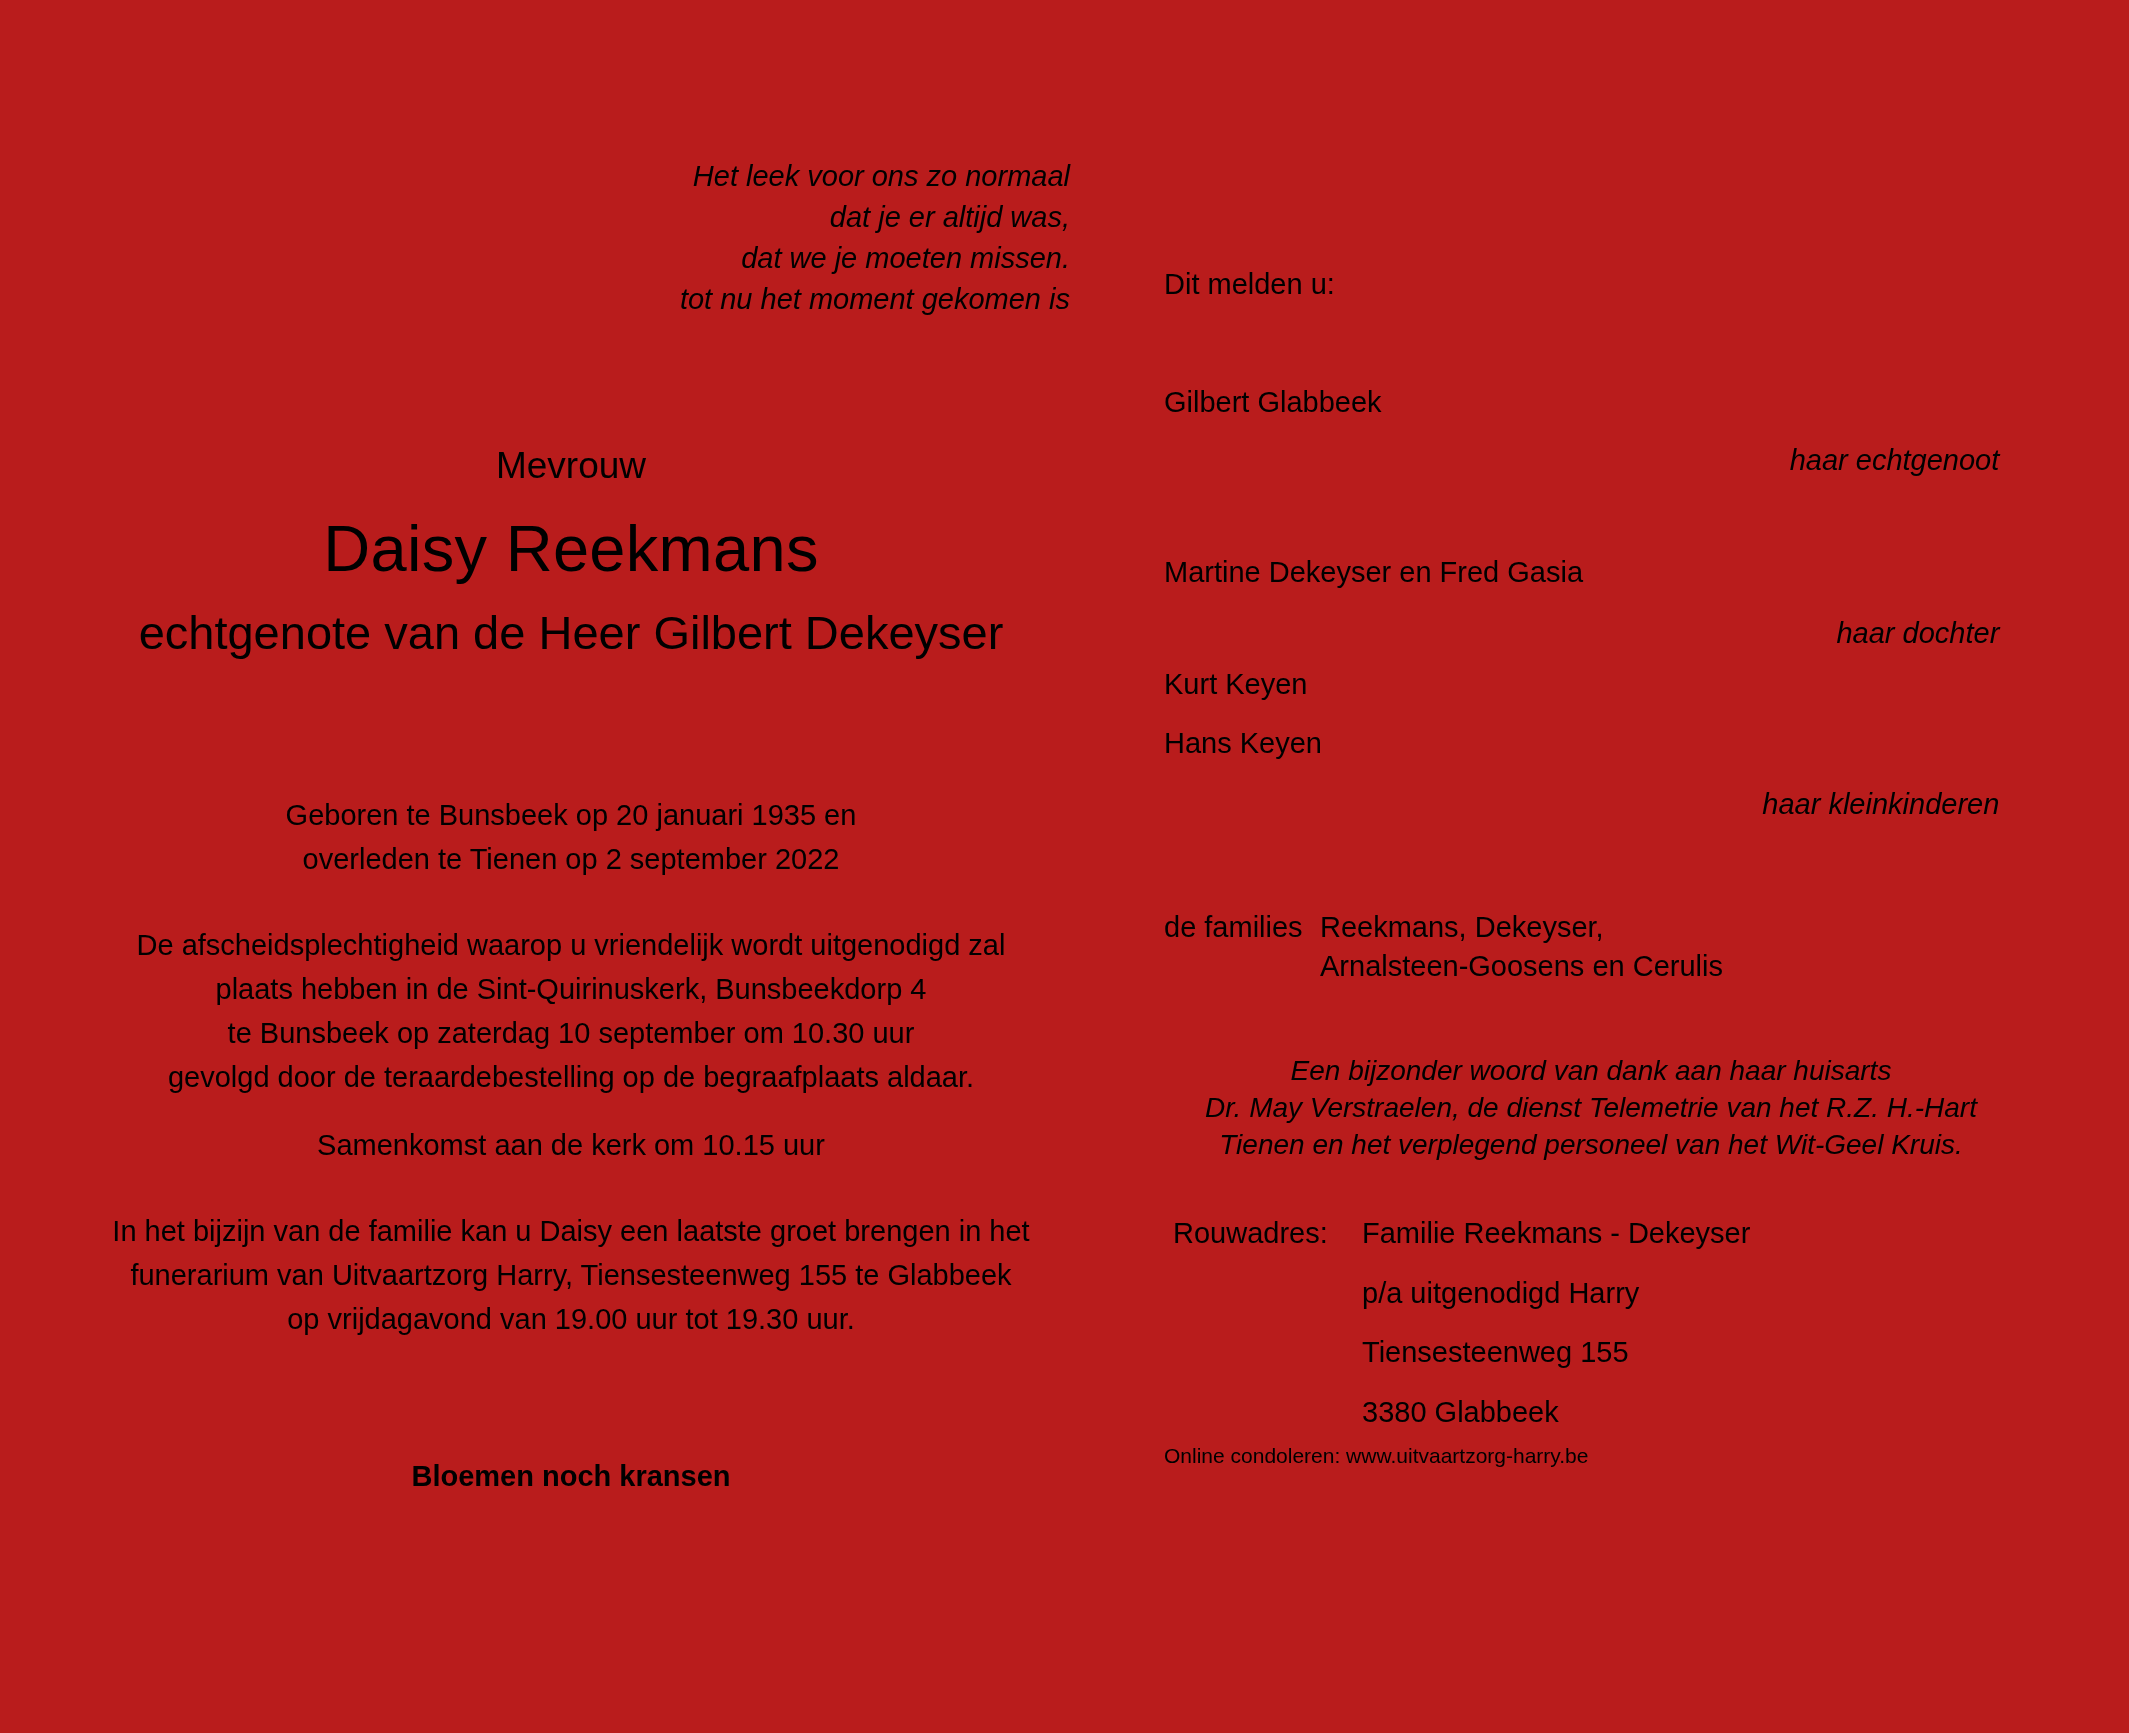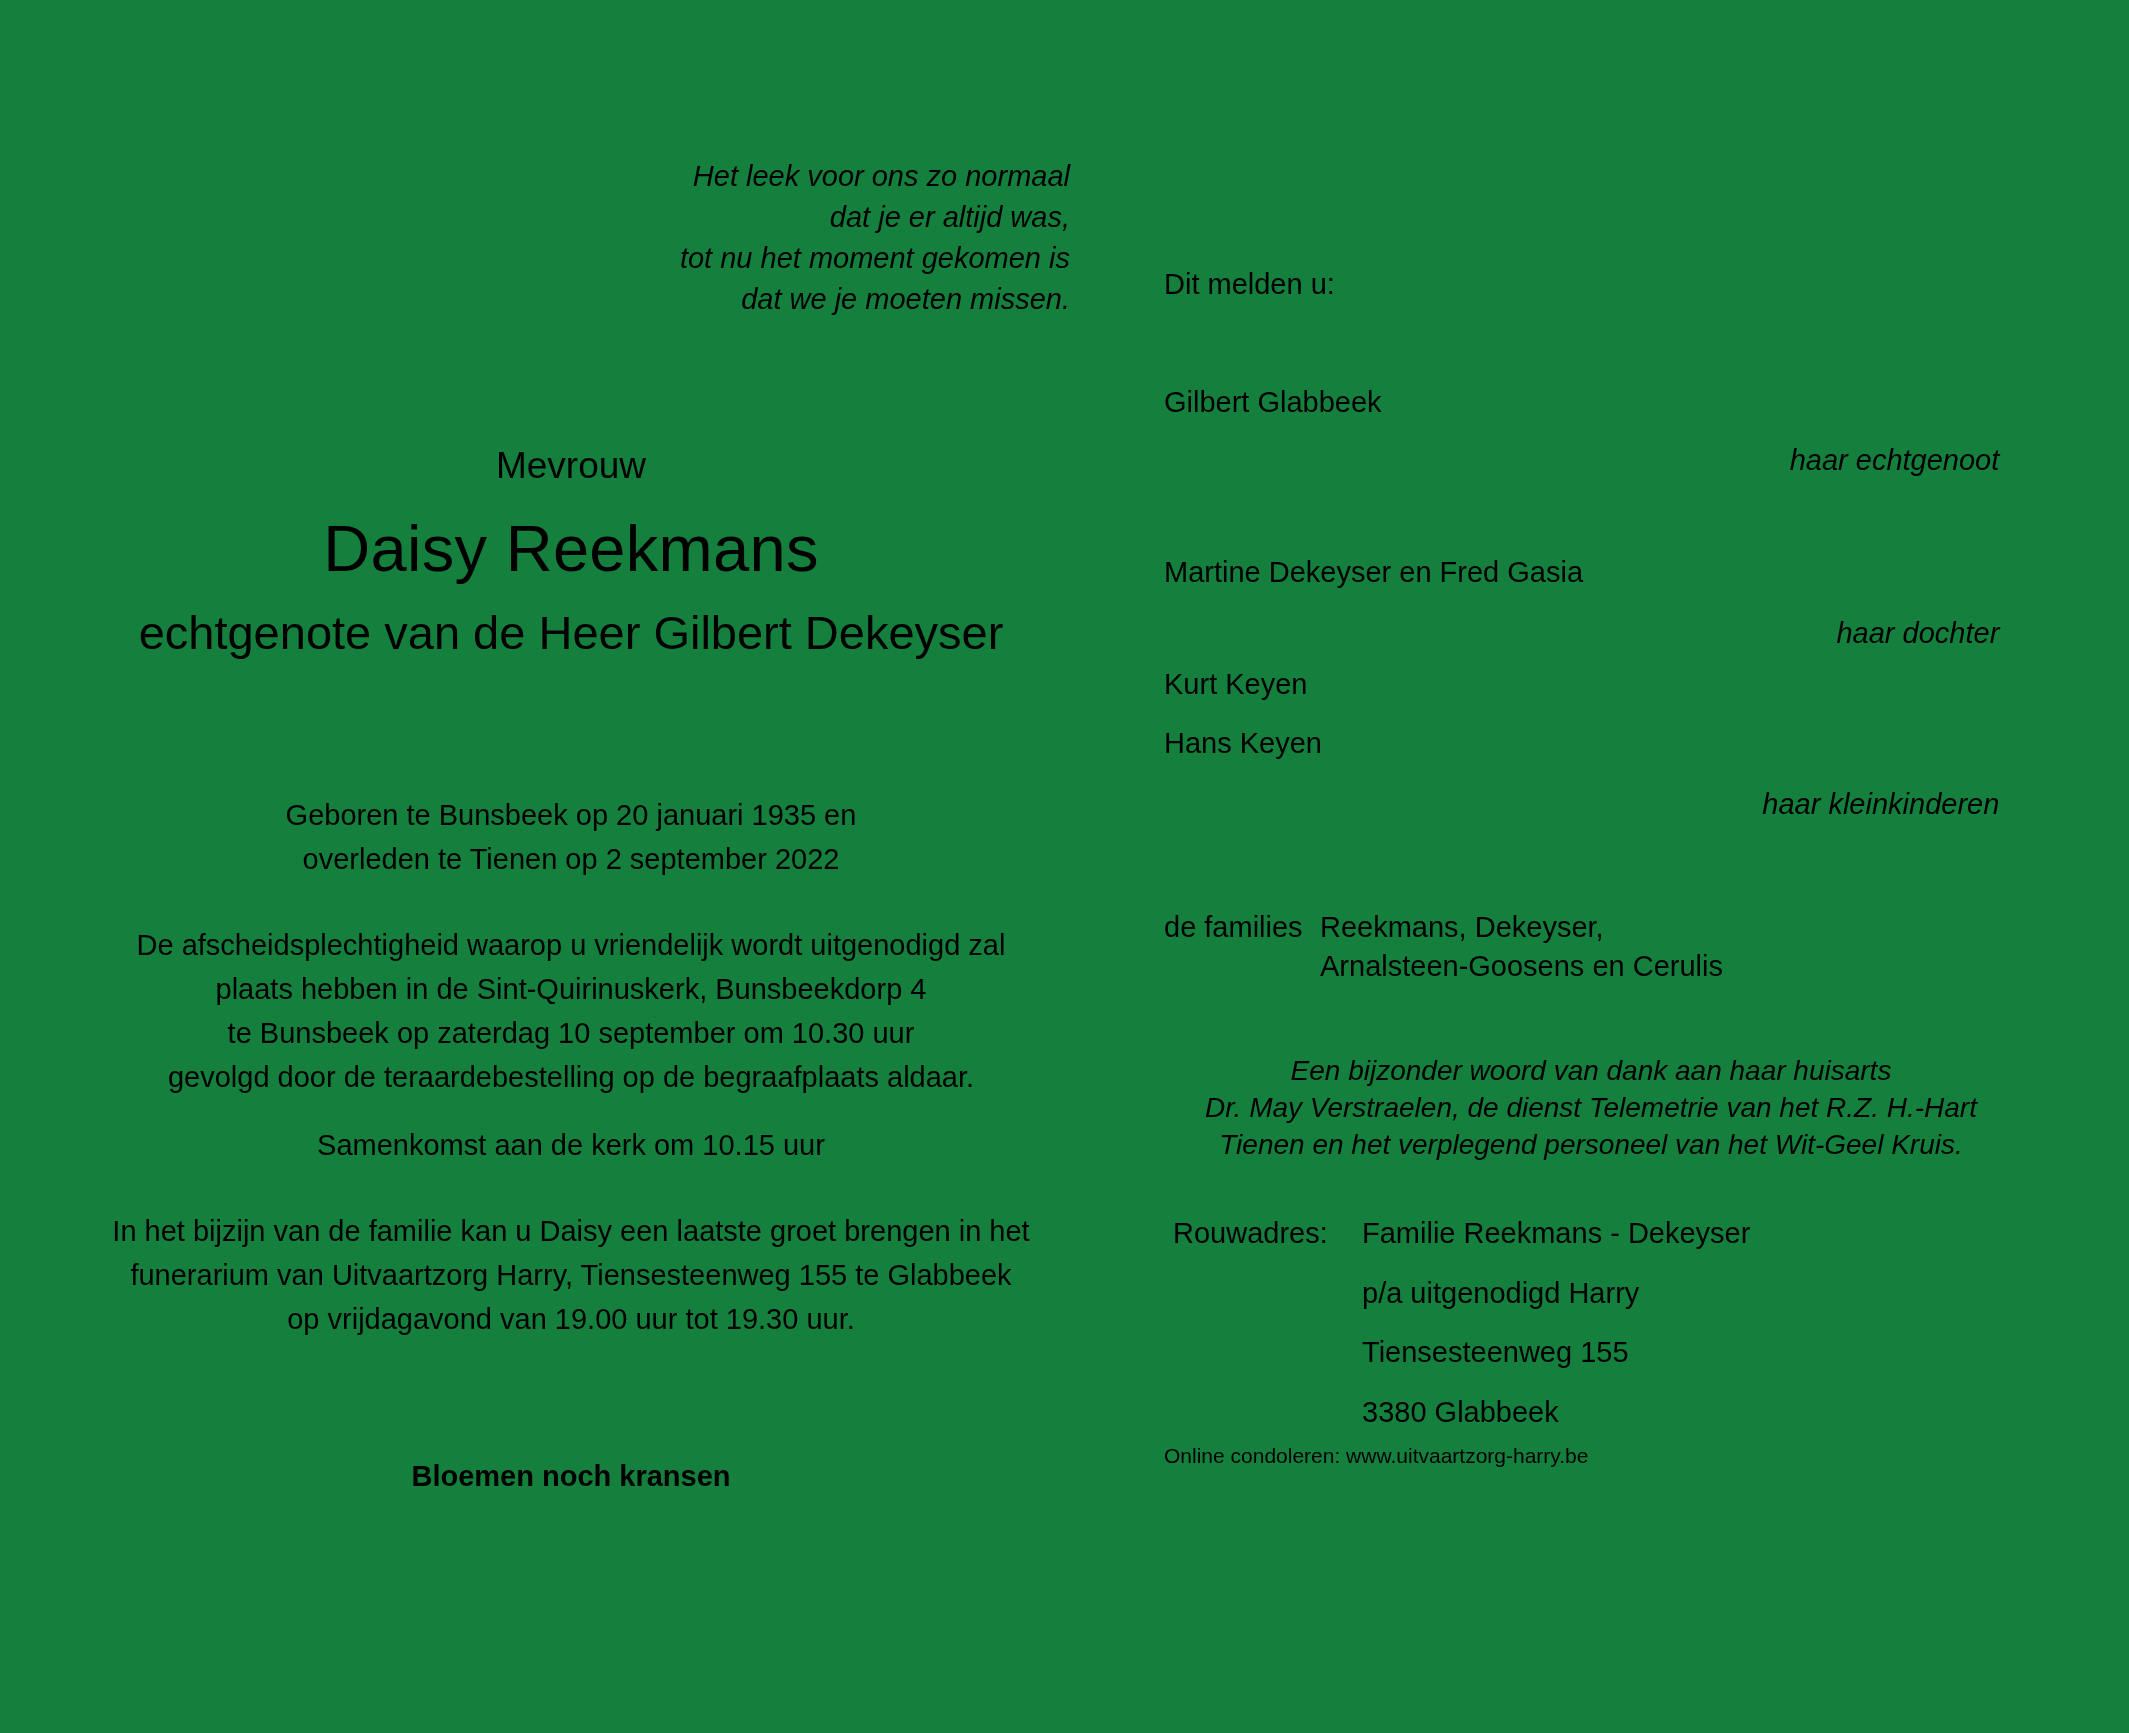--- a/index.html
+++ b/index.html
@@ -14,21 +14,21 @@
     font-family: "Liberation Sans", sans-serif;
     color: #000000;
     position: relative;
     overflow: hidden;
   }
 
   
   #page {
     position: absolute;
     inset: 0;
-    background: #15803d;
+    background: #b91c1c;
   }
 
   
   #left-column {
     position: absolute;
     left: 72px;
     top: 0;
     width: 998px;
     height: 1733px;
   }
@@ -244,22 +244,22 @@
 </head>
 <body>
 
 <div id="page">
 
   <div id="left-column">
 
     <div id="poem">
       <span class="pline">Het leek voor ons zo normaal</span>
       <span class="pline">dat je er altijd was,</span>
+      <span class="pline">dat we je moeten missen.</span>
       <span class="pline">tot nu het moment gekomen is</span>
-      <span class="pline">dat we je moeten missen.</span>
     </div>
 
     <div id="salutation">
       <span>Mevrouw</span>
     </div>
 
     <div id="deceased-name">
       <span>Daisy Reekmans</span>
     </div>
 

